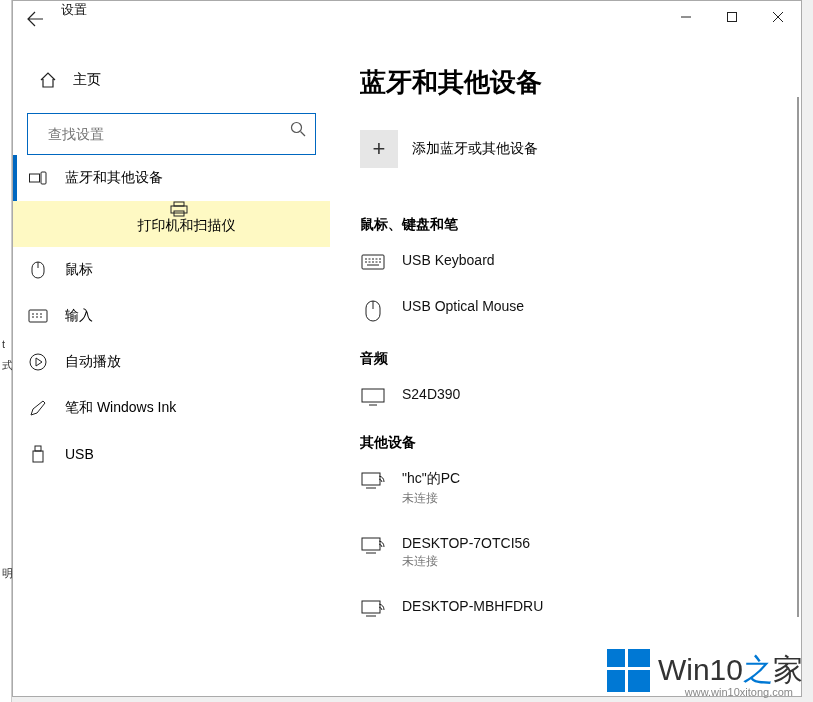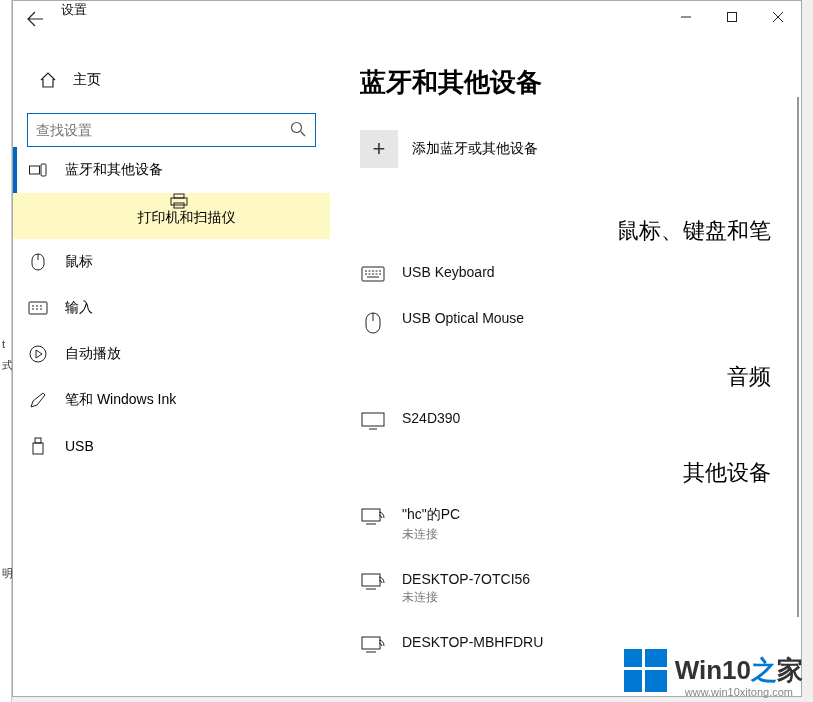--- a/index.html
+++ b/index.html
@@ -9,45 +9,45 @@
 .back-btn { width: 44px; height: 36px; display: flex; align-items: center; justify-content: center; cursor: pointer; }
 .title-text { font-size: 13px; color: #111; margin-left: 4px; }
 .win-controls { position: absolute; right: 0; top: 0; display: flex; }
 .win-btn { width: 46px; height: 32px; display: flex; align-items: center; justify-content: center; cursor: pointer; }
 .content { flex: 1; display: flex; overflow: hidden; }
 .sidebar { width: 317px; padding-top: 24px; display: flex; flex-direction: column; }
 .home-row { display: flex; align-items: center; height: 38px; padding-left: 24px; cursor: pointer; }
 .home-row .icon { width: 22px; display: flex; justify-content: center; }
 .home-row .label { font-size: 14px; margin-left: 14px; }
 .search-wrap { margin: 14px 14px 0 14px; position: relative; }
-.search-input { width: 100%; height: 34px; border: 1px solid #0067c0; padding: 0 34px 0 8px; font-size: 14px; color: #666; outline: none; }
+.search-input { width: 100%; height: 42px; border: 1px solid #0067c0; padding: 0 34px 0 20px; font-size: 14px; color: #666; outline: none; }
 .search-icon { position: absolute; right: 10px; top: 8px; color: #555; }
 .section-header { font-size: 14px; font-weight: 600; margin: 28px 0 10px 14px; }
 .nav-item { display: flex; align-items: center; height: 46px; padding-left: 14px; cursor: pointer; position: relative; }
 .nav-item.selected { background: #fef9c3; flex-direction: column; }
 .nav-item.sel-blue::before { content: ""; position: absolute; left: 0; top: 0; bottom: 0; width: 4px; background: #0067c0; }
 .nav-item .icon { width: 22px; display: flex; justify-content: center; color: #222; }
 .nav-item .label { font-size: 14px; margin-left: 16px; }
 .main { flex: 1; padding: 28px 30px 0 30px; overflow-y: auto; position: relative; }
 .main h1 { font-size: 26px; font-weight: 600; margin-bottom: 30px; }
 .add-row { display: flex; align-items: center; margin-bottom: 48px; cursor: pointer; }
 .add-box { width: 38px; height: 38px; background: #e6e6e6; display: flex; align-items: center; justify-content: center; font-size: 22px; color: #333; margin-right: 14px; }
 .add-label { font-size: 14px; }
-.group-title { font-size: 22px; font-weight: 400; margin-bottom: 18px; text-align: right; }
+.group-title { font-size: 14px; font-weight: 700; margin-bottom: 18px; }
 .device-row { display: flex; align-items: flex-start; margin-bottom: 28px; cursor: pointer; }
 .device-icon { width: 26px; display: flex; justify-content: center; margin-right: 16px; color: #222; padding-top: 2px; }
 .device-name { font-size: 14px; color: #111; }
 .device-sub { font-size: 12px; color: #777; margin-top: 2px; }
 .vscroll { position: absolute; right: 2px; top: 60px; width: 2px; height: 520px; background: #999; }
 .left-edge { position: absolute; left: 0; top: 0; width: 12px; height: 702px; background: #fff; border-right: 1px solid #ccc; font-size: 11px; color: #333; }
 .left-edge span { position: absolute; left: 2px; }
 .watermark { position: absolute; right: 10px; bottom: 10px; display: flex; align-items: center; }
 .win-logo { display: grid; grid-template-columns: 18px 22px; grid-template-rows: 18px 22px; gap: 3px; margin-right: 8px; }
 .win-logo div { background: #0078d4; }
-.wm-text { font-size: 26px; font-weight: 700; color: #333; }
+.wm-text { font-size: 30px; font-weight: 400; color: #333; }
 .wm-text .zhi { color: #0078d4; }
 .wm-url { position: absolute; right: 10px; bottom: -6px; font-size: 11px; color: #888; }
 svg { display: block; }
 </style>
 </head>
 <body>
 
 <div class="left-edge">
   <span style="top:338px">t</span>
   <span style="top:358px">式</span>

